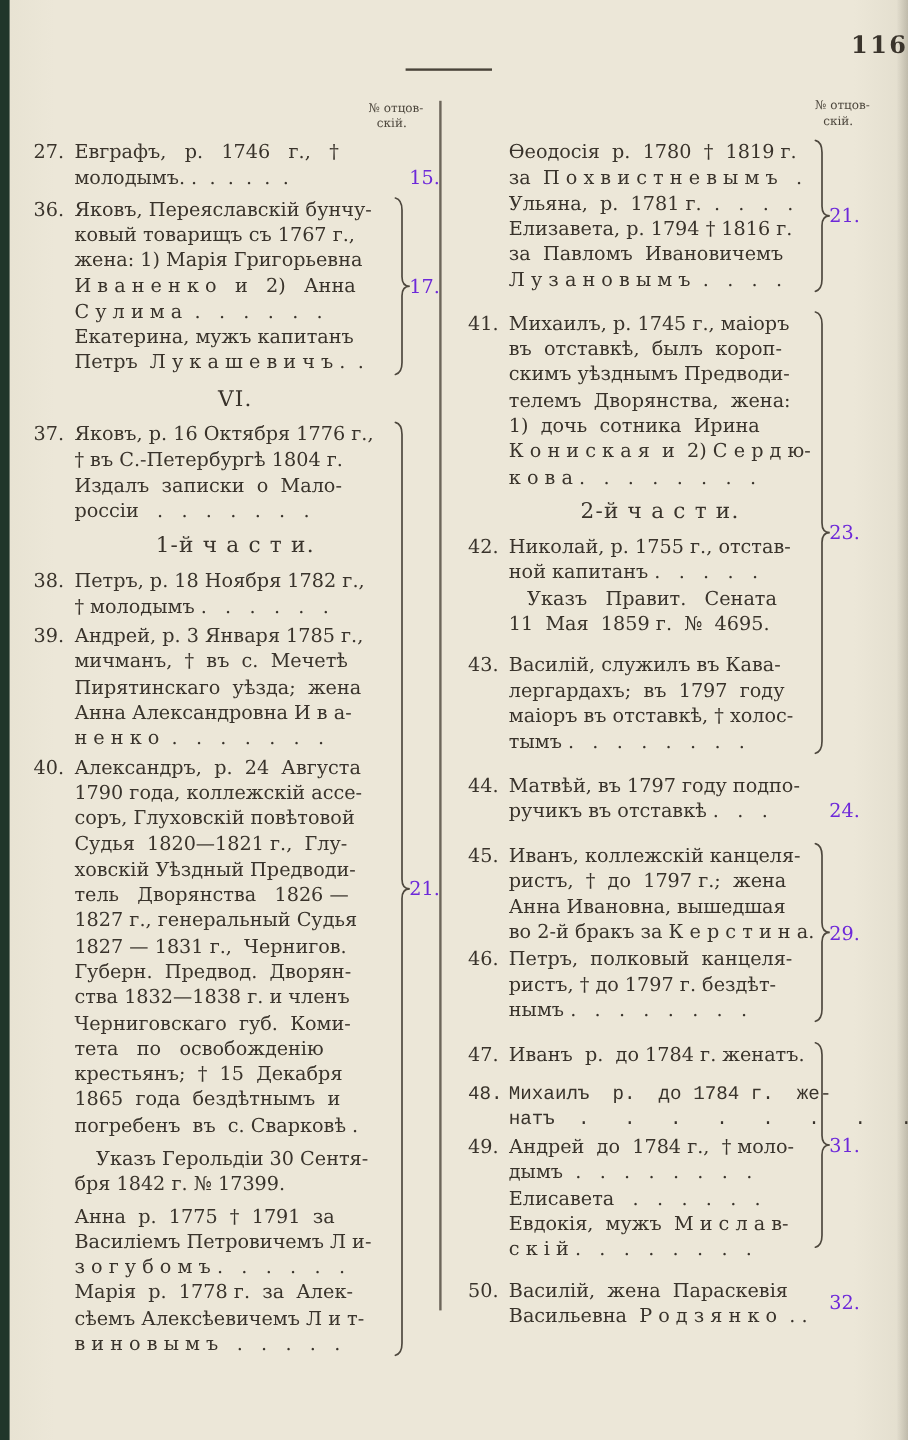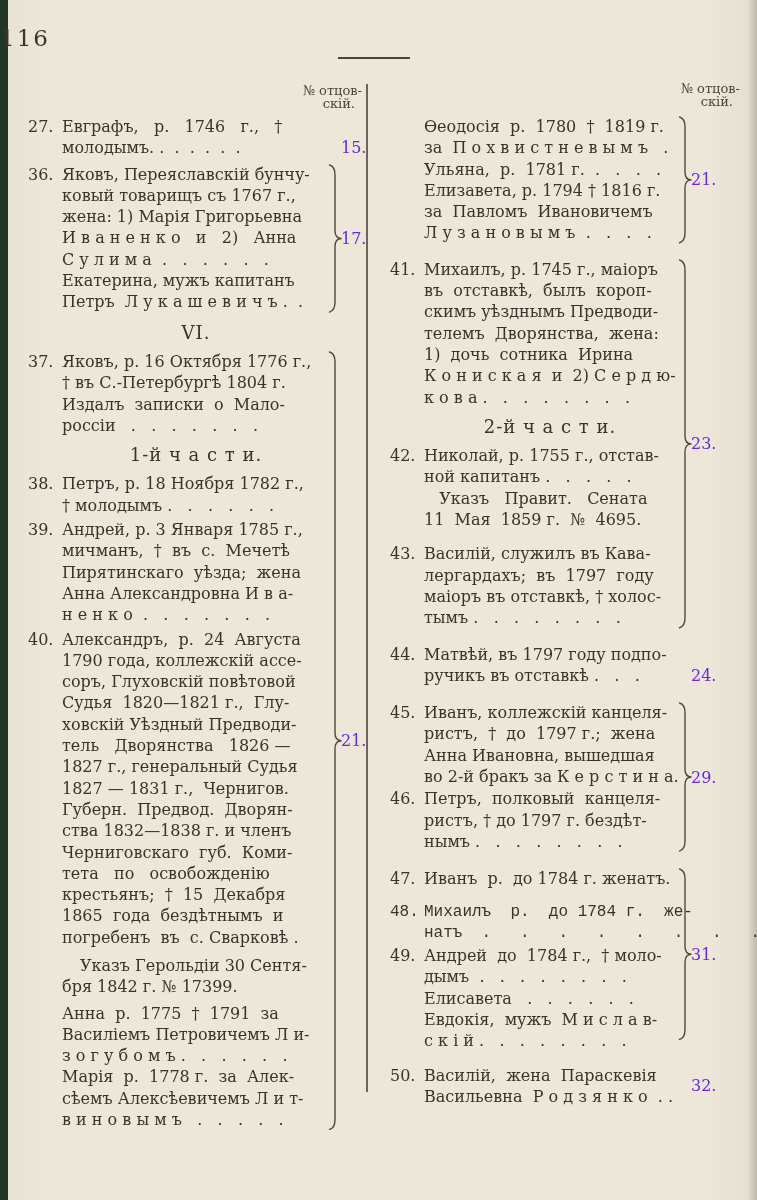--- a/index.html
+++ b/index.html
@@ -6,24 +6,24 @@
   body{
     width:757px;height:1200px;position:relative;overflow:hidden;
     background:#ece7d8;
     background-image:linear-gradient(90deg,#e7e2d2 0%,#ece7d8 6%,#ece7d8 94%,#e2ddcd 100%);
     font-family:"DejaVu Serif","Liberation Serif",serif;
     color:#39332b;
   }
   .edge-strip{position:absolute;left:0;top:0;width:8px;height:1200px;background:#20362a;}
   .right-shadow{position:absolute;right:0;top:0;width:10px;height:1200px;
     background:linear-gradient(to right,rgba(100,95,80,0),rgba(100,95,80,0.28));}
-  .page-number{position:absolute;left:0;right:0;top:25px;text-align:left;
-    font-size:23px;letter-spacing:2px;color:#3a342c;}
+  .page-number{position:absolute;left:0;right:0;top:25px;text-align:right;
+    font-size:20px;letter-spacing:2px;color:#3a342c;font-weight:bold;}
   .page-number-rule{position:absolute;left:338px;top:57px;width:72px;height:2px;background:#4a443a;}
-  .col-header{position:absolute;font-size:13px;line-height:13px;color:#4b453b;text-align:right;}
+  .col-header{position:absolute;font-size:10px;line-height:13px;color:#4b453b;text-align:center;}
   .col-header .hl2{padding-right:7px;}
   #hdr-left{left:298px;top:84px;width:64px;}
   #hdr-right{left:664px;top:82px;width:76px;}
   .col-divider{position:absolute;left:366px;top:84px;width:2px;height:1008px;background:#564f44;opacity:.85;}
   .col{position:absolute;top:114px;}
   #col-left{left:28px;width:370px;}
   #col-right{left:390px;width:364px;}
   .block{position:relative;padding-left:34px;}
   .block .enum{position:absolute;left:0;top:0;line-height:21.3px;font-size:16px;}
   .line{white-space:pre;line-height:21.3px;height:21.3px;font-size:16px;}

